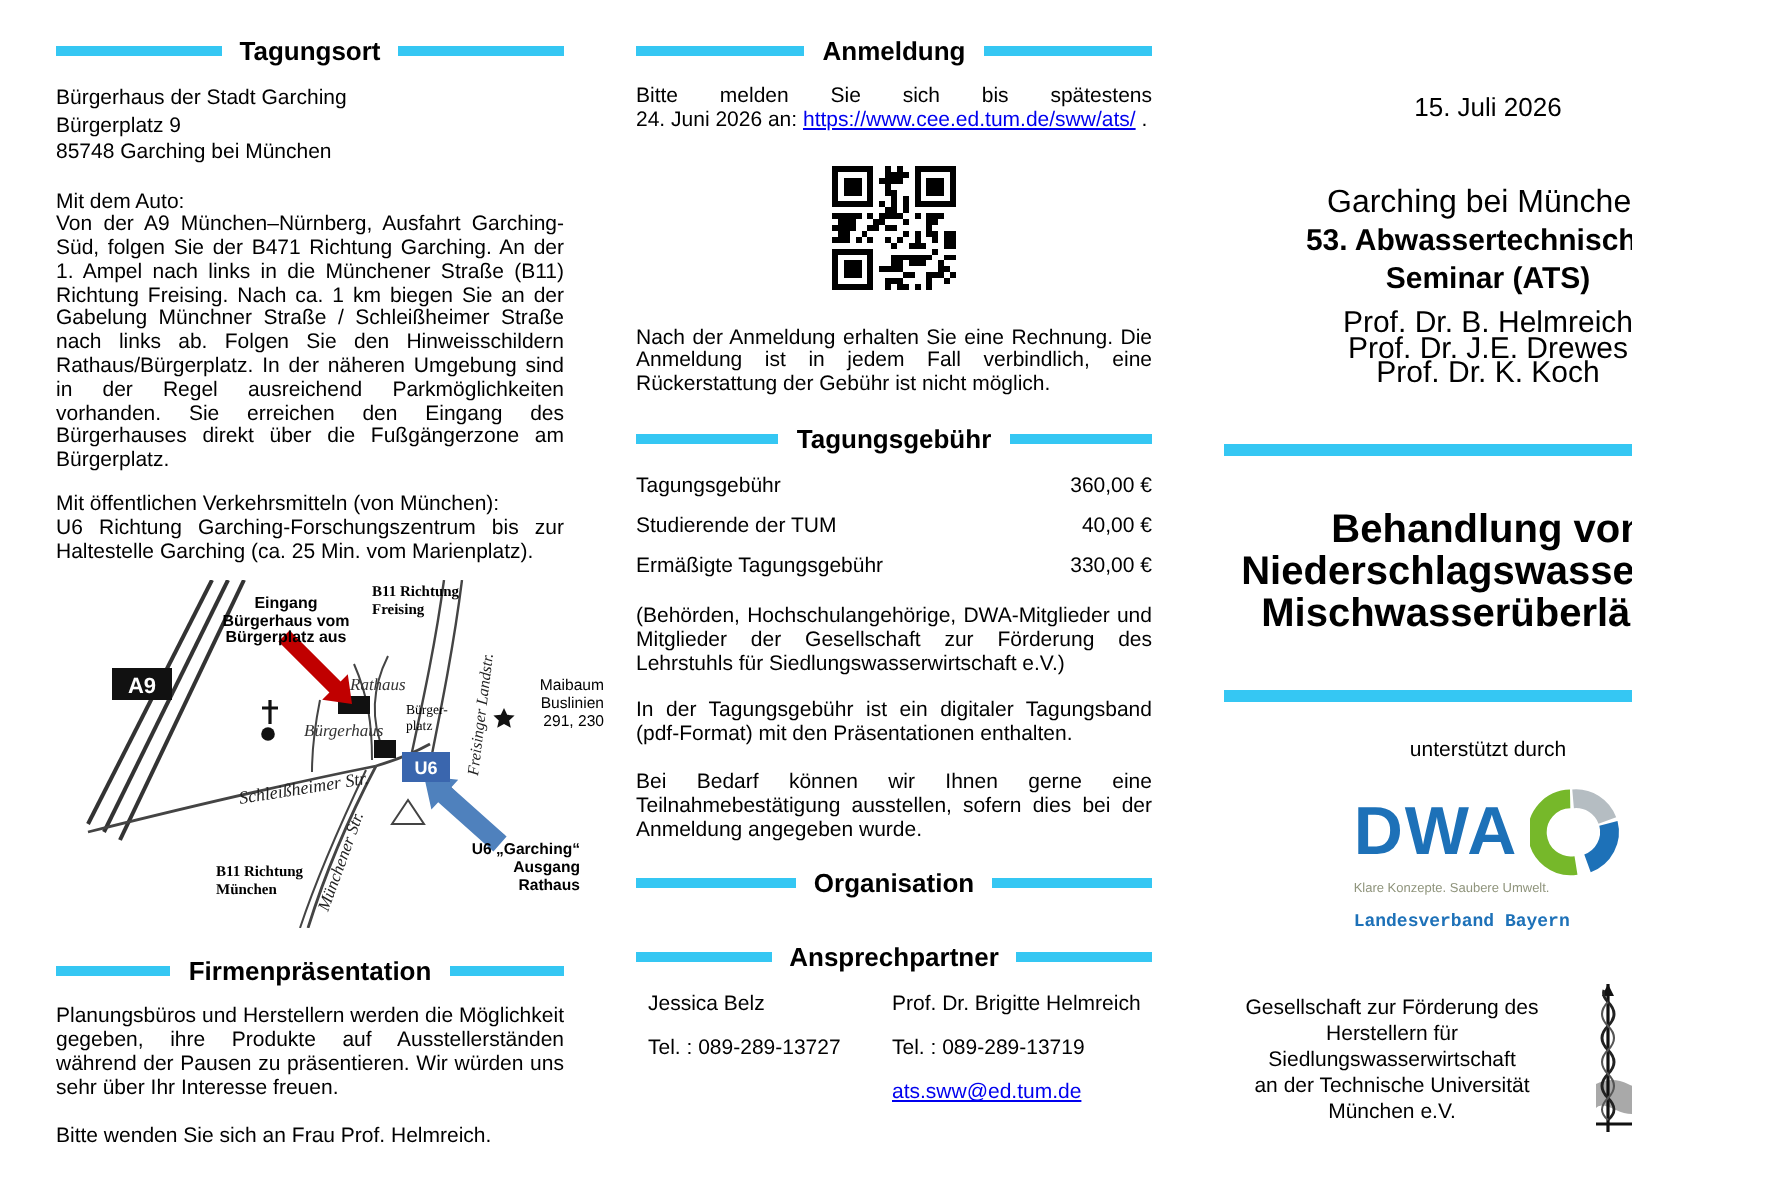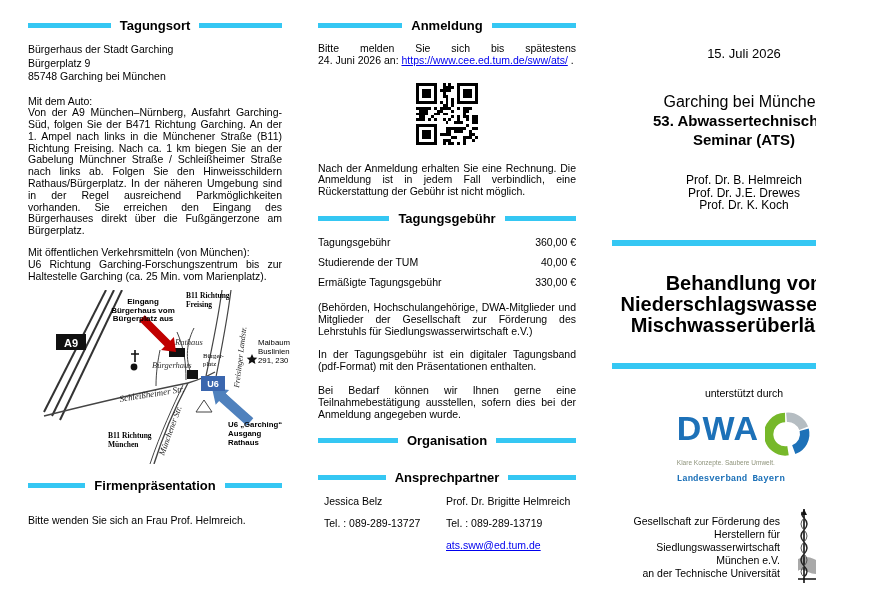--- a/index.html
+++ b/index.html
@@ -22,50 +22,50 @@
   .justline { text-align:justify; text-align-last:justify; }
   .gap6 { height:6px; } .gap10 { height:10px; } .gap12 { height:12px; }
 
   a.lnk { color:#0000EE; text-decoration:underline; cursor:pointer; }
 
   
   .map { position:relative; width:248px; height:174px; margin:8px 0 0 8px;
          font-family:"Liberation Serif", serif; }
   .map svg { position:absolute; left:0; top:0; }
   .maplab { position:absolute; font-size:7.5px; line-height:8.5px; }
-  .sanslab { font-family:"Liberation Sans", sans-serif; }
+  .sanslab { font-family:"Liberation Sans", sans-serif;text-align:right; }
 
   
   .fee-row { display:flex; justify-content:space-between; font-size:10.5px; margin:0 0 8px 0; }
 
   
   .contacts { display:flex; font-size:10.5px; }
   .contacts .c1 { width:122px; padding-left:6px; }
   .contacts .c2 { flex:1; }
   .contacts div { margin-bottom:10px; }
 
   
   .col-right { text-align:center; }
   .r-date { font-size:13px; margin-top:46px; }
   .r-loc  { font-size:16px; margin-top:32px; }
   .r-sem  { font-size:15px; font-weight:bold; line-height:19px; }
-  .r-prof { font-size:12px; line-height:12.5px; margin-top:25px; }
+  .r-prof { font-size:15px; line-height:12.5px; margin-top:7px; }
   .r-bar  { height:6px; background:#35C7F3; }
   .r-bar1 { margin-top:28px; }
   .r-title{ font-size:20px; font-weight:bold; line-height:21px; margin:27px 6px; }
   .r-sup  { font-size:10.5px; margin-top:18px; }
 
   .dwa-block { display:inline-block; text-align:left; margin-top:12px; }
-  .dwa-row { display:flex; }
+  .dwa-row { display:flex; align-items:center; }
   .dwa-txt { font-size:34px; font-weight:bold; color:#1D71B8; letter-spacing:1px;
              font-family:"Liberation Sans", sans-serif; line-height:34px; }
   .dwa-tag { font-size:6.5px; color:#8F947C; margin-top:2px; }
   .dwa-lvb { font-size:9px; font-weight:bold; color:#1D71B8; margin-top:8px;font-family:Liberation Mono, monospace; }
 
-  .r-footer { display:flex; text-align:right; margin-top:30px; align-items:flex-start; }
+  .r-footer { display:flex; text-align:center; margin-top:30px; align-items:flex-start; }
   .r-footer .ftxt { font-size:10.5px; line-height:13px; width:168px; }
   .r-footer .femblem { margin-left:14px; margin-top:-12px; }
 
   .u6box { fill:#3A66AE; }
 </style>
 </head>
 <body>
 
 <div class="page">
 
@@ -139,20 +139,21 @@
       <div class="maplab sanslab" style="left:192px; top:130px; width:62px; font-weight:bold; font-size:7.8px; line-height:9px;">U6 „Garching“ Ausgang Rathaus</div>
       <div class="maplab" style="left:72px; top:142px; width:56px; font-weight:bold; font-size:7.5px;">B11 Richtung München</div>
     </div>
 
     <div style="height:14px;"></div>
     <div class="sec-head">
       <span class="bar"></span>
       <span class="ttl">Firmenpräsentation</span>
       <span class="bar"></span>
     </div>
+    <div class="t just">Planungsbüros und Herstellern werden die Möglichkeit gegeben, ihre Produkte auf Ausstellerständen während der Pausen zu präsentieren. Wir würden uns sehr über Ihr Interesse freuen.</div>
     <div class="gap12"></div>
     <div class="t">Bitte wenden Sie sich an Frau Prof. Helmreich.</div>
   </div>
 
   <div class="col col-mid" style="top:18px;">
     <div class="sec-head">
       <span class="bar"></span>
       <span class="ttl">Anmeldung</span>
       <span class="bar"></span>
     </div>
@@ -457,22 +458,22 @@
       </div>
       <div class="dwa-tag">Klare Konzepte. Saubere Umwelt.</div>
       <div class="dwa-lvb">Landesverband Bayern</div>
     </div>
 
     <div class="r-footer">
       <div class="ftxt">
         <div>Gesellschaft zur Förderung des</div>
         <div>Herstellern für</div>
         <div>Siedlungswasserwirtschaft</div>
+        <div>an der Technische Universität</div>
         <div>München e.V.</div>
-        <div>an der Technische Universität</div>
       </div>
       <div class="femblem">
         <svg width="66" height="86" viewBox="0 0 66 86">
           <defs>
             <linearGradient id="dropg" x1="0" y1="0" x2="1" y2="1">
               <stop offset="0" stop-color="#222"></stop>
                 <stop offset="1" stop-color="#cfcfcf"></stop>
             </linearGradient>
           </defs>
 

